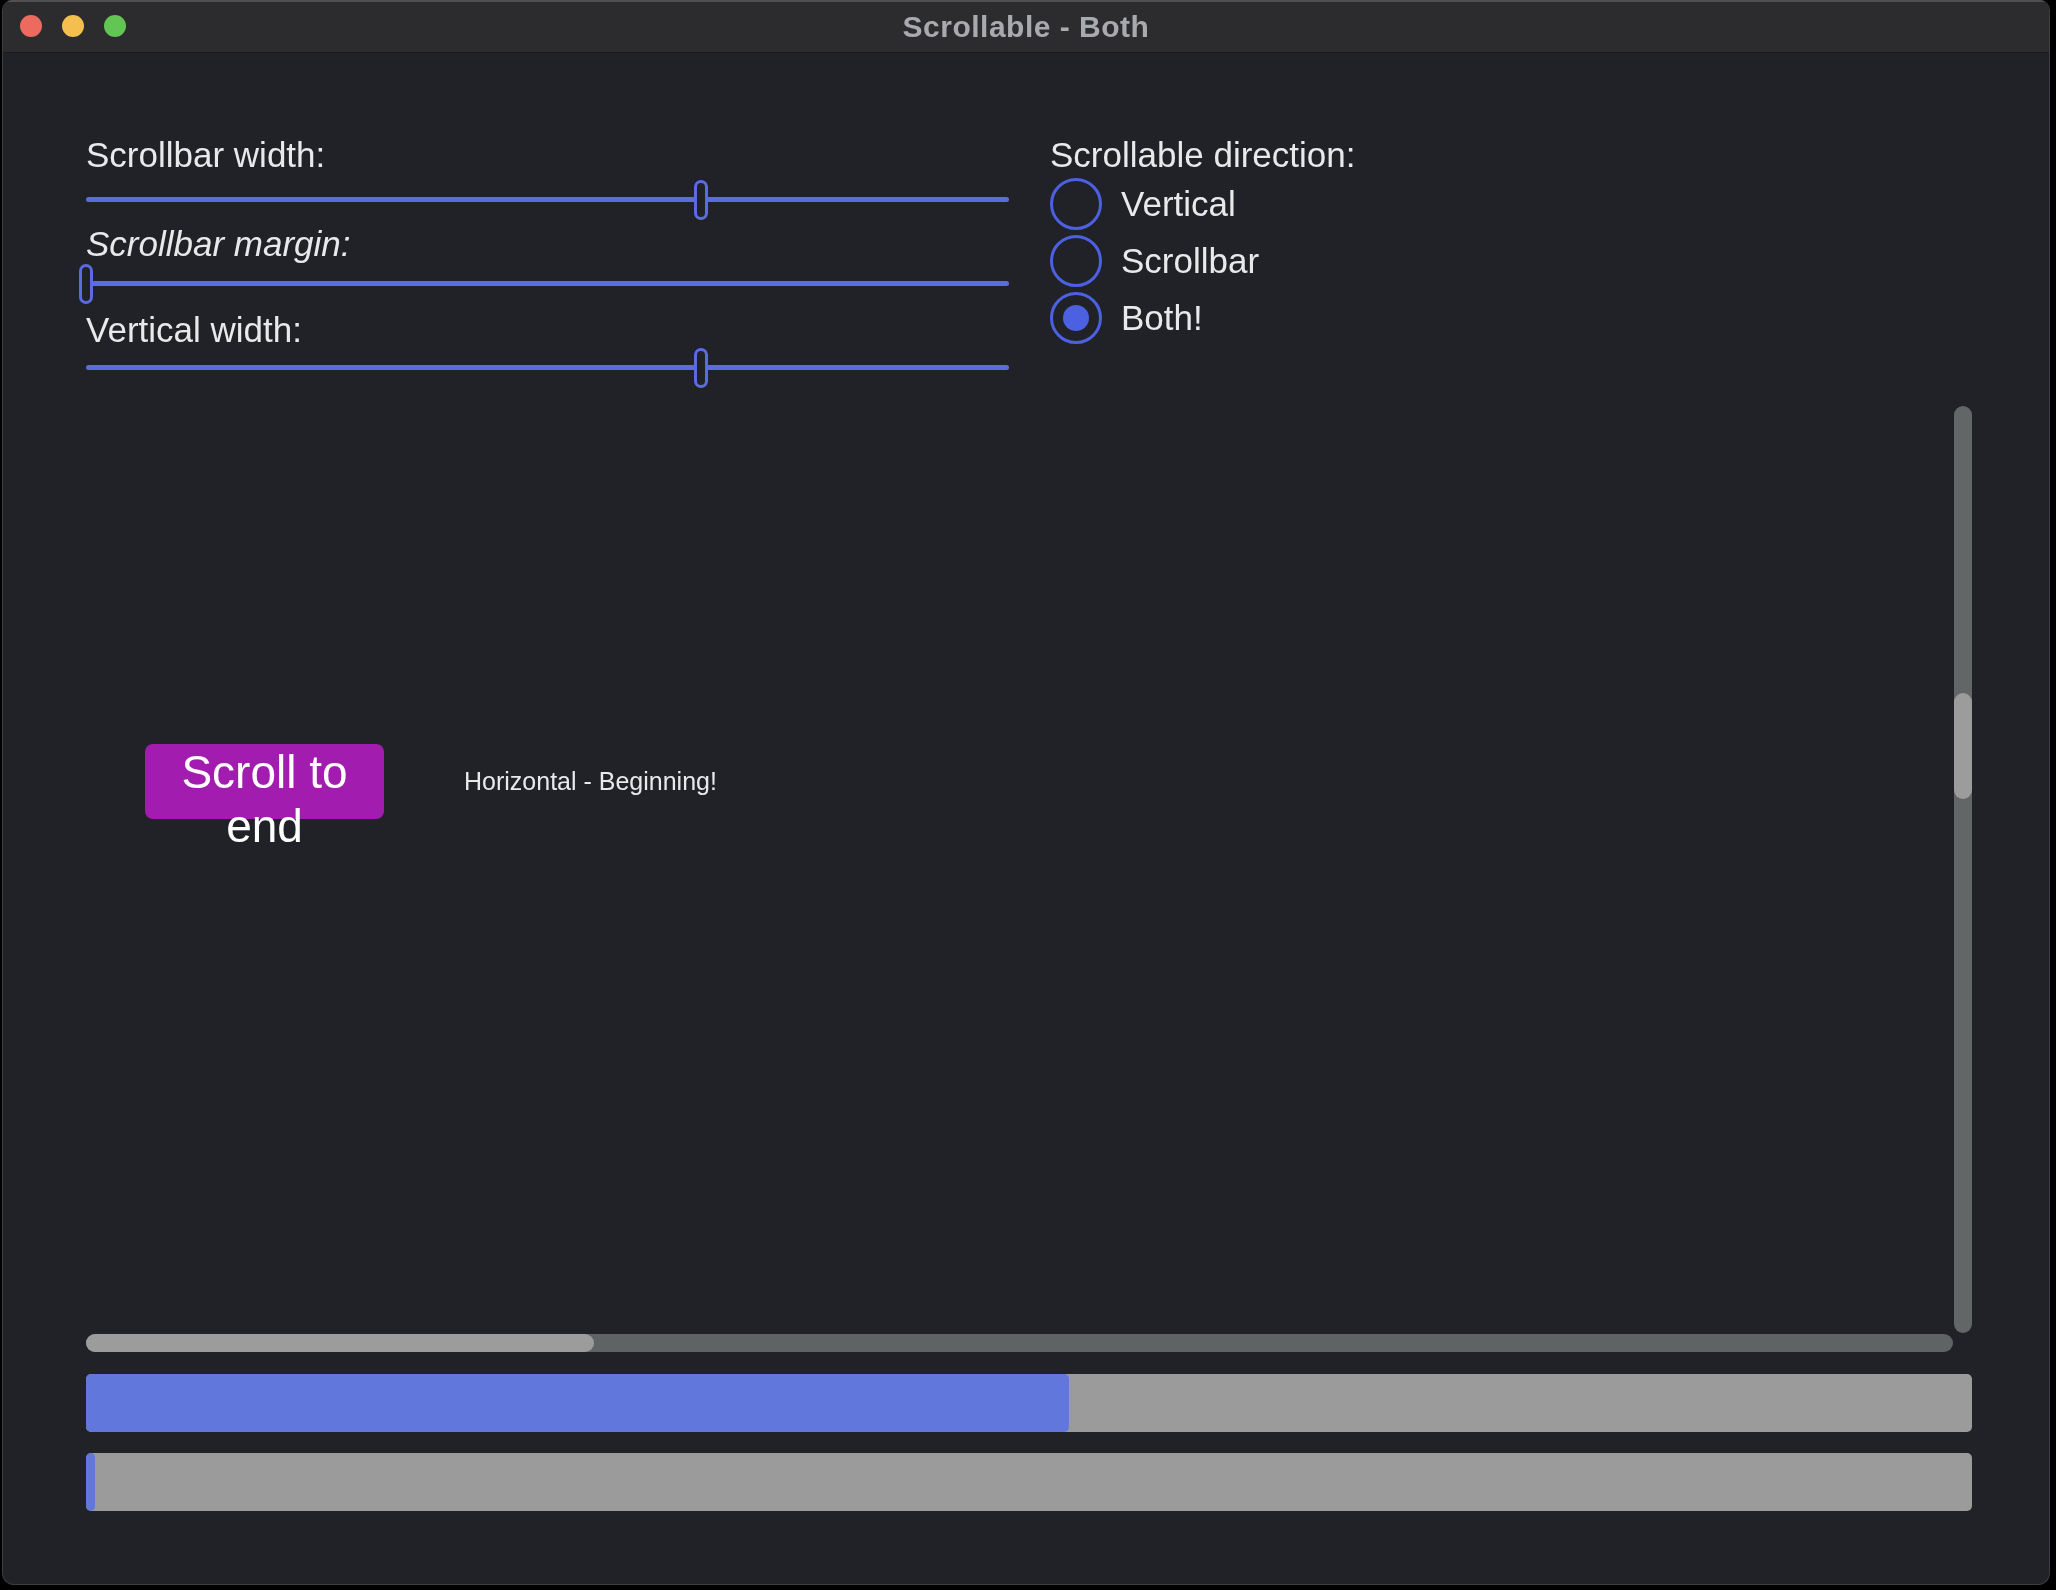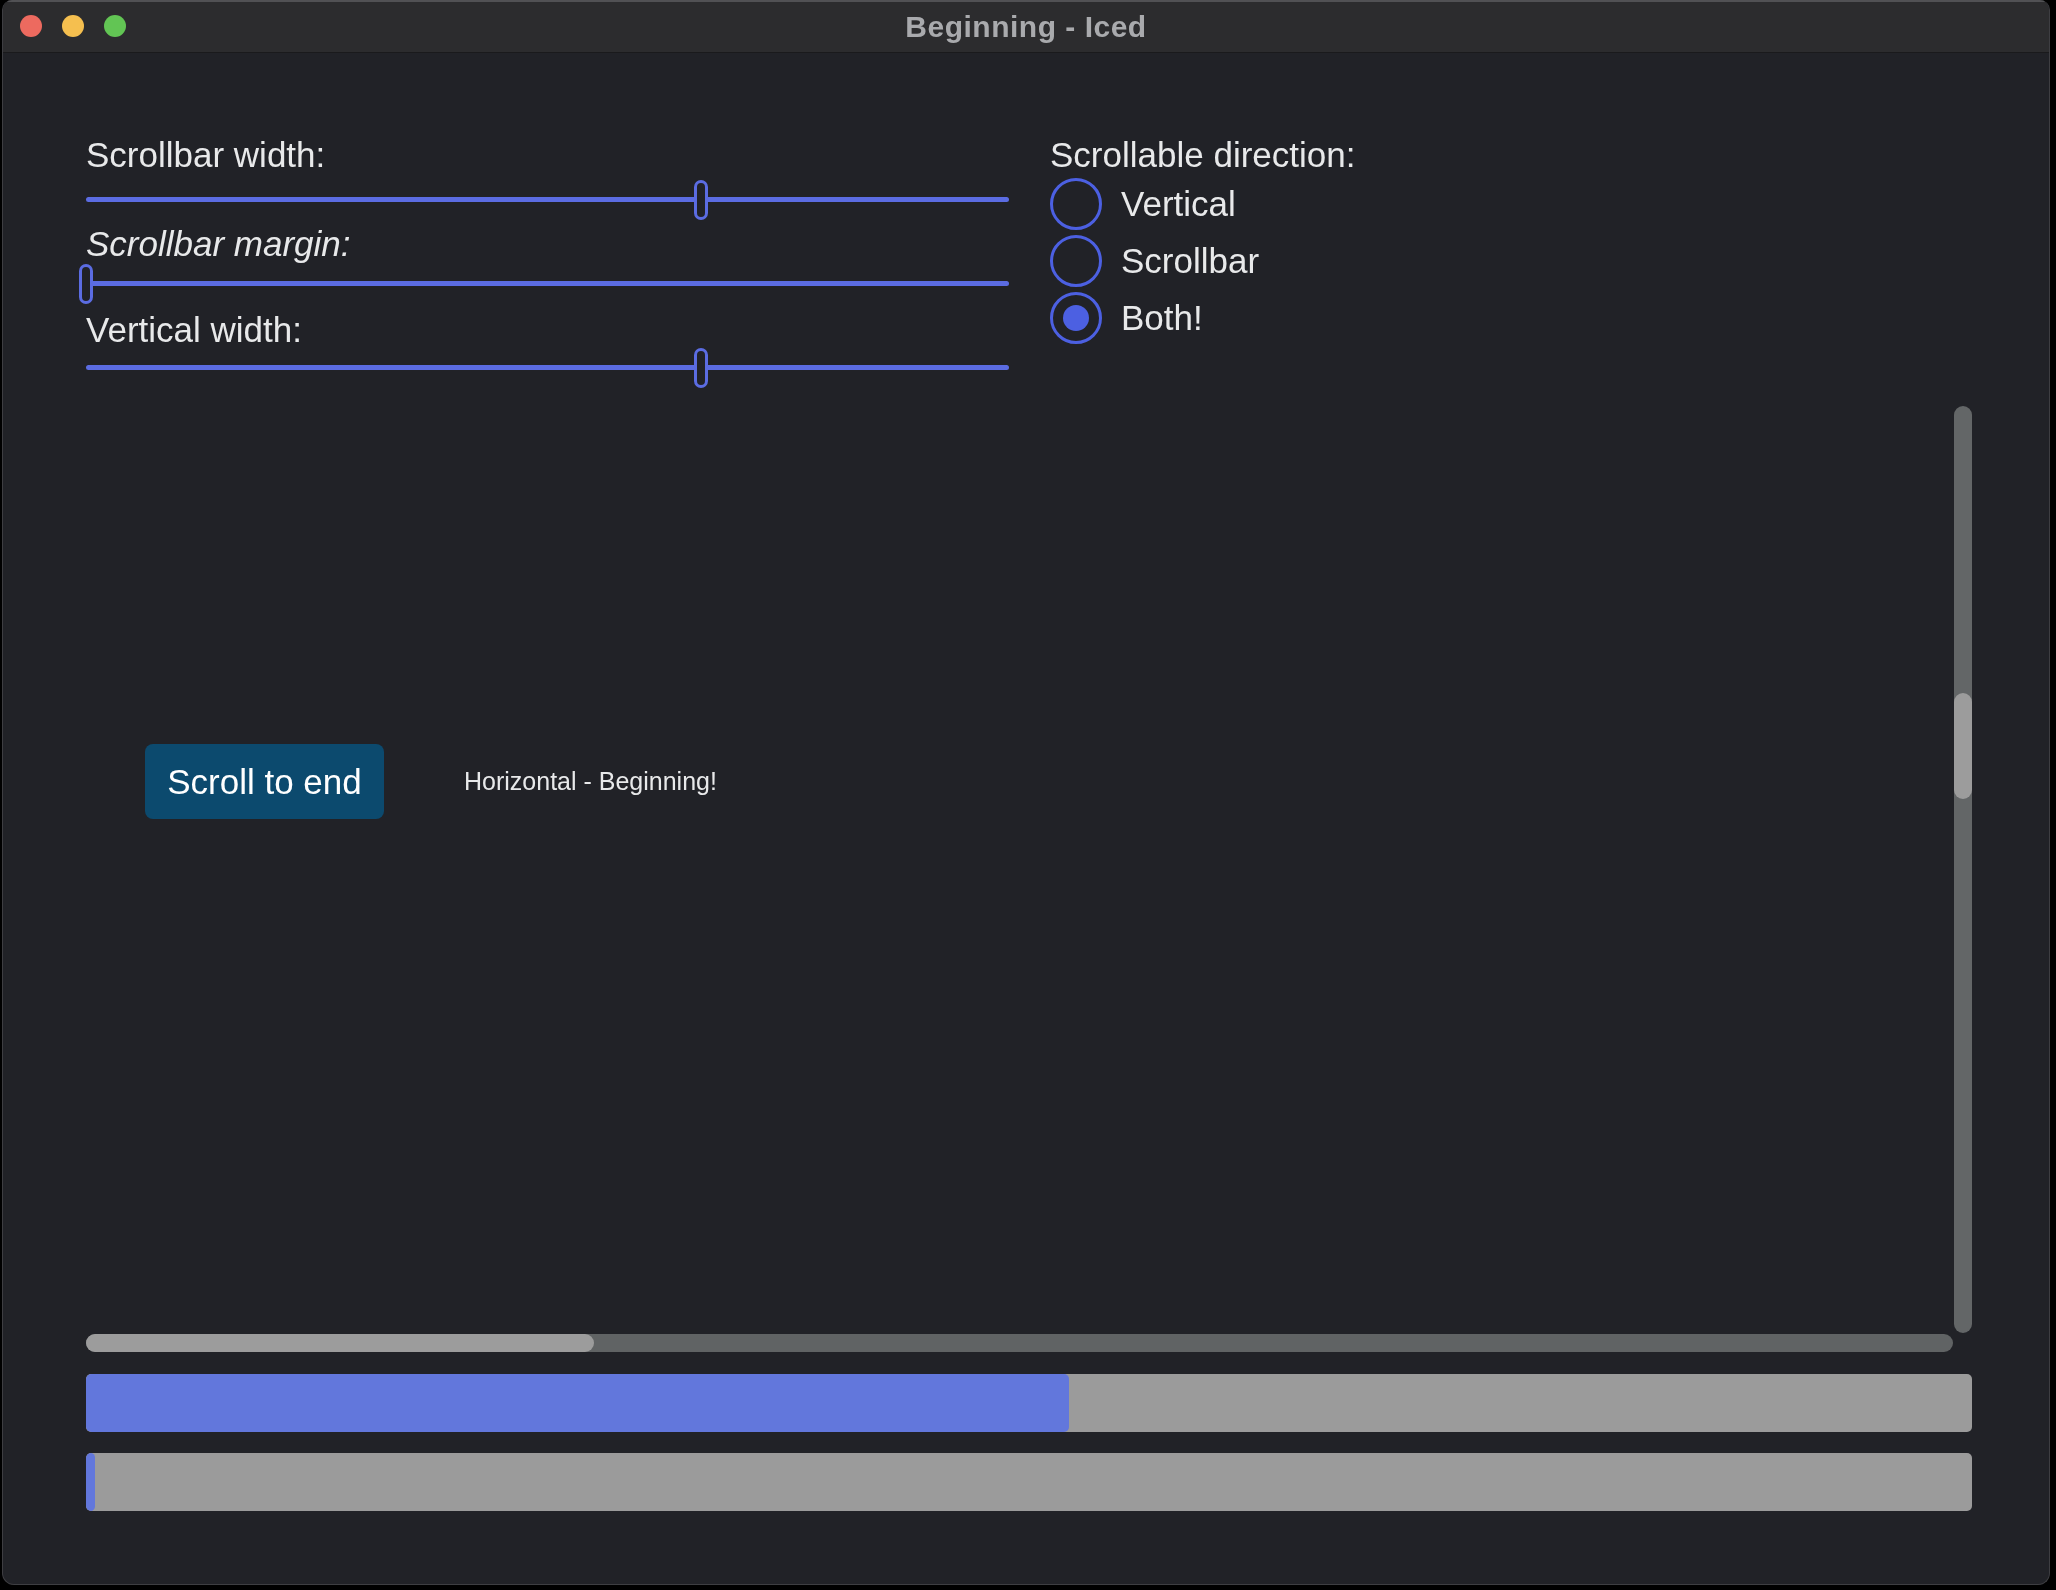--- a/index.html
+++ b/index.html
@@ -118,25 +118,25 @@
     margin-left: 19px;
     font-size: 35px;
     color: #e8e9ea;
     white-space: nowrap;
   }
   
   .scroll-btn {
     position: absolute;
     left: 142px; top: 691px;
     width: 239px; height: 75px;
-    background: #0c4a6e;
+    background: #a21caf;
     border: none;
     border-radius: 8px;
     color: #ffffff;
-    font-size: 35px;
+    font-size: 46px;
     font-family: "Liberation Sans", sans-serif;
     cursor: pointer;
   }
   .scroll-status {
     position: absolute;
     left: 461px; top: 691px;
     height: 75px; line-height: 75px;
     font-size: 25px;
     color: #e8e9ea;
     white-space: nowrap;
@@ -189,21 +189,21 @@
 <body>
 
 <div class="window">
 
   <div class="titlebar">
     <div class="traffic">
       <span class="tl-close"></span>
       <span class="tl-min"></span>
       <span class="tl-zoom"></span>
     </div>
-    <div class="win-title">Beginning - Iced</div>
+    <div class="win-title">Scrollable - Both</div>
   </div>
 
   <div class="content">
 
     <div class="ctl-label" style="left:83px; top:80px;text-align:center;">Scrollbar width:</div>
     <div class="slider" style="top:124px;">
       <div class="rail"></div>
       <div class="handle" style="left: 66.6%;"></div>
     </div>
 

